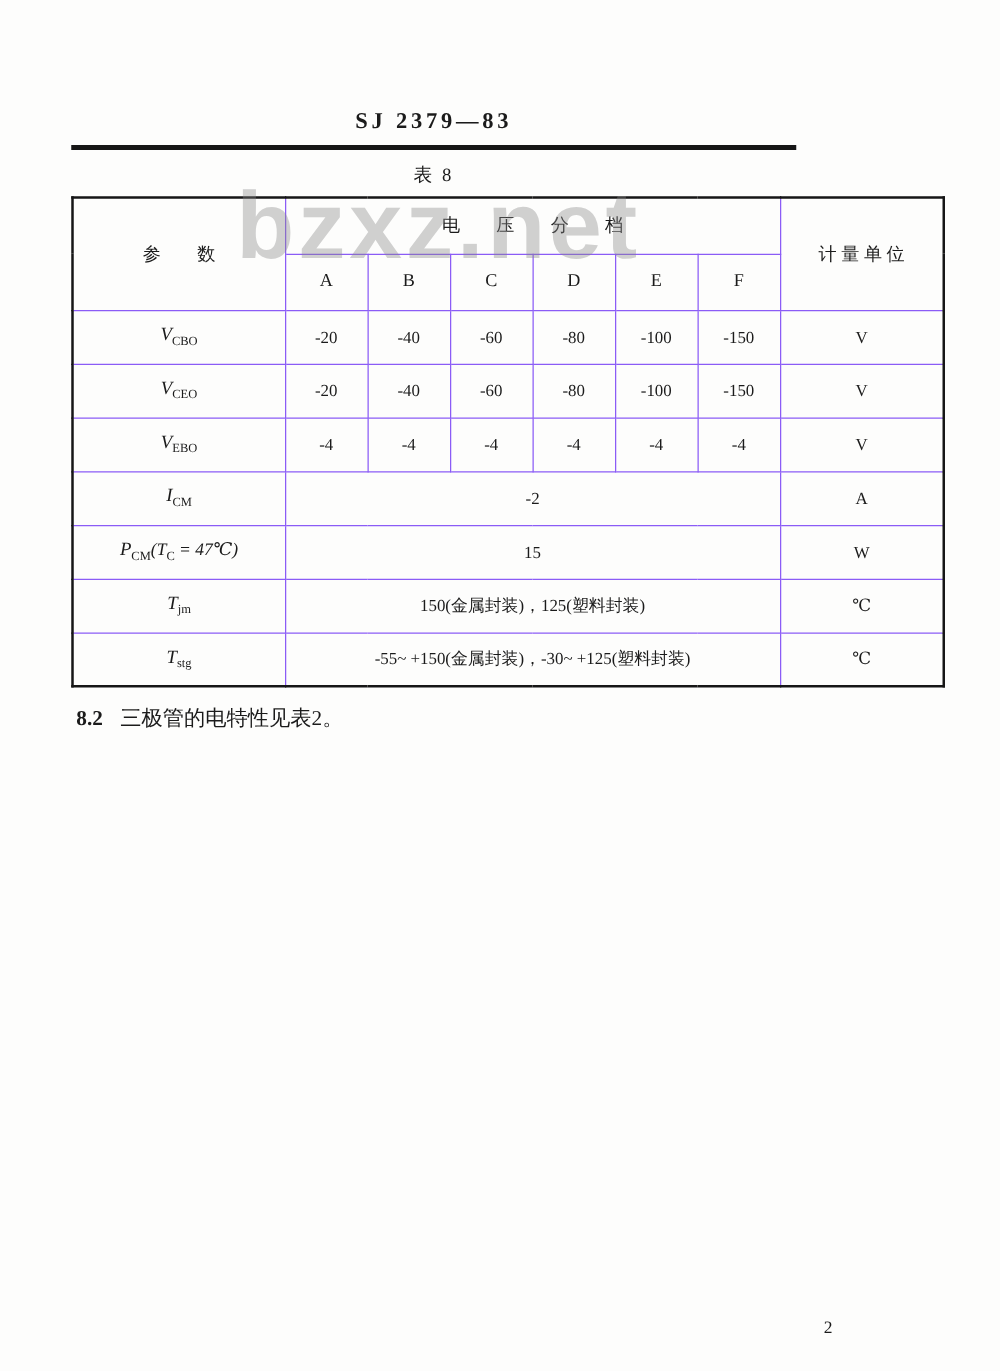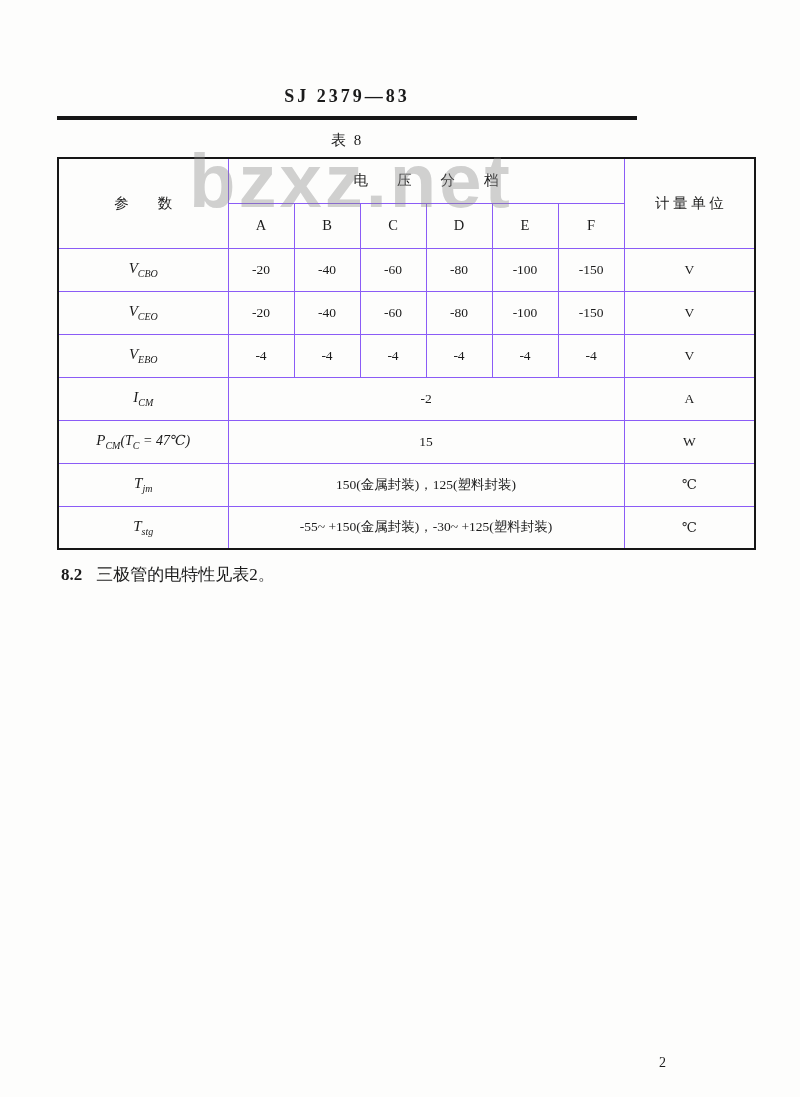--- a/index.html
+++ b/index.html
@@ -56,21 +56,21 @@
     border: 1px solid #8b5cf6;
     text-align: center;
     vertical-align: middle;
     font-size: 13.5px;
     padding: 0 4px;
   }
   tr.hrow td { height: 45px; font-size: 14.5px; }
   tr.drow td { height: 43px; }
 
   .psym { font-style: italic; font-size: 15px; }
-  .psub { font-style: italic; font-size: 10px; }
+  .psub { font-size: 10px; }
   .ptail { font-style: italic; font-size: 14px; }
 
   .watermark {
     position: absolute;
     left: 132px;
     top: -14px;
     font-family: Liberation Sans, sans-serif;
     font-weight: bold;
     font-size: 76px;
     line-height: 1;

